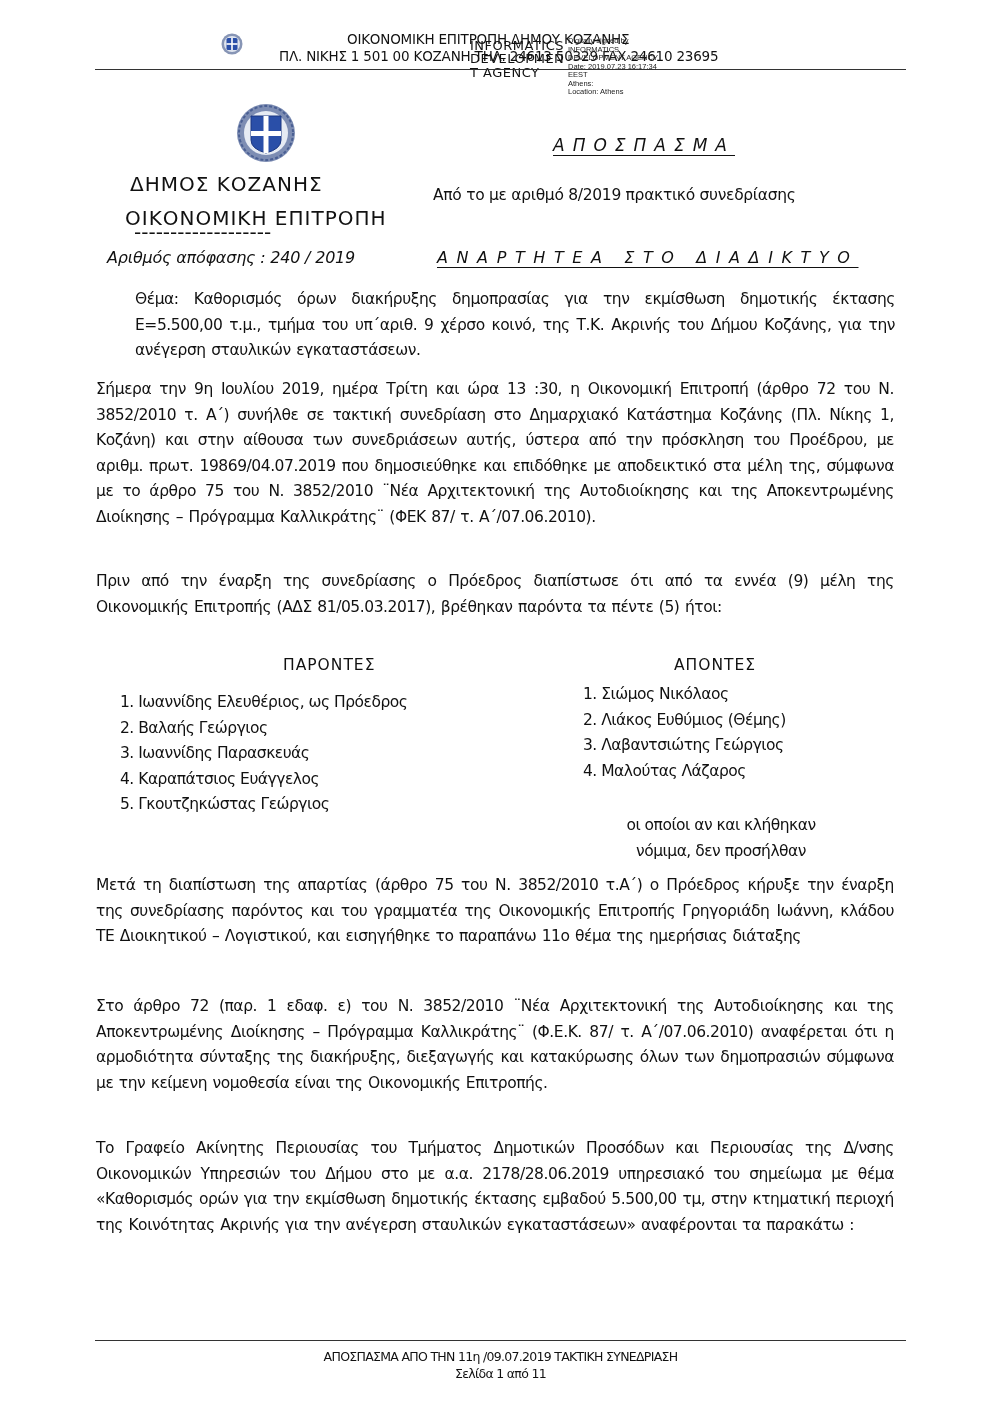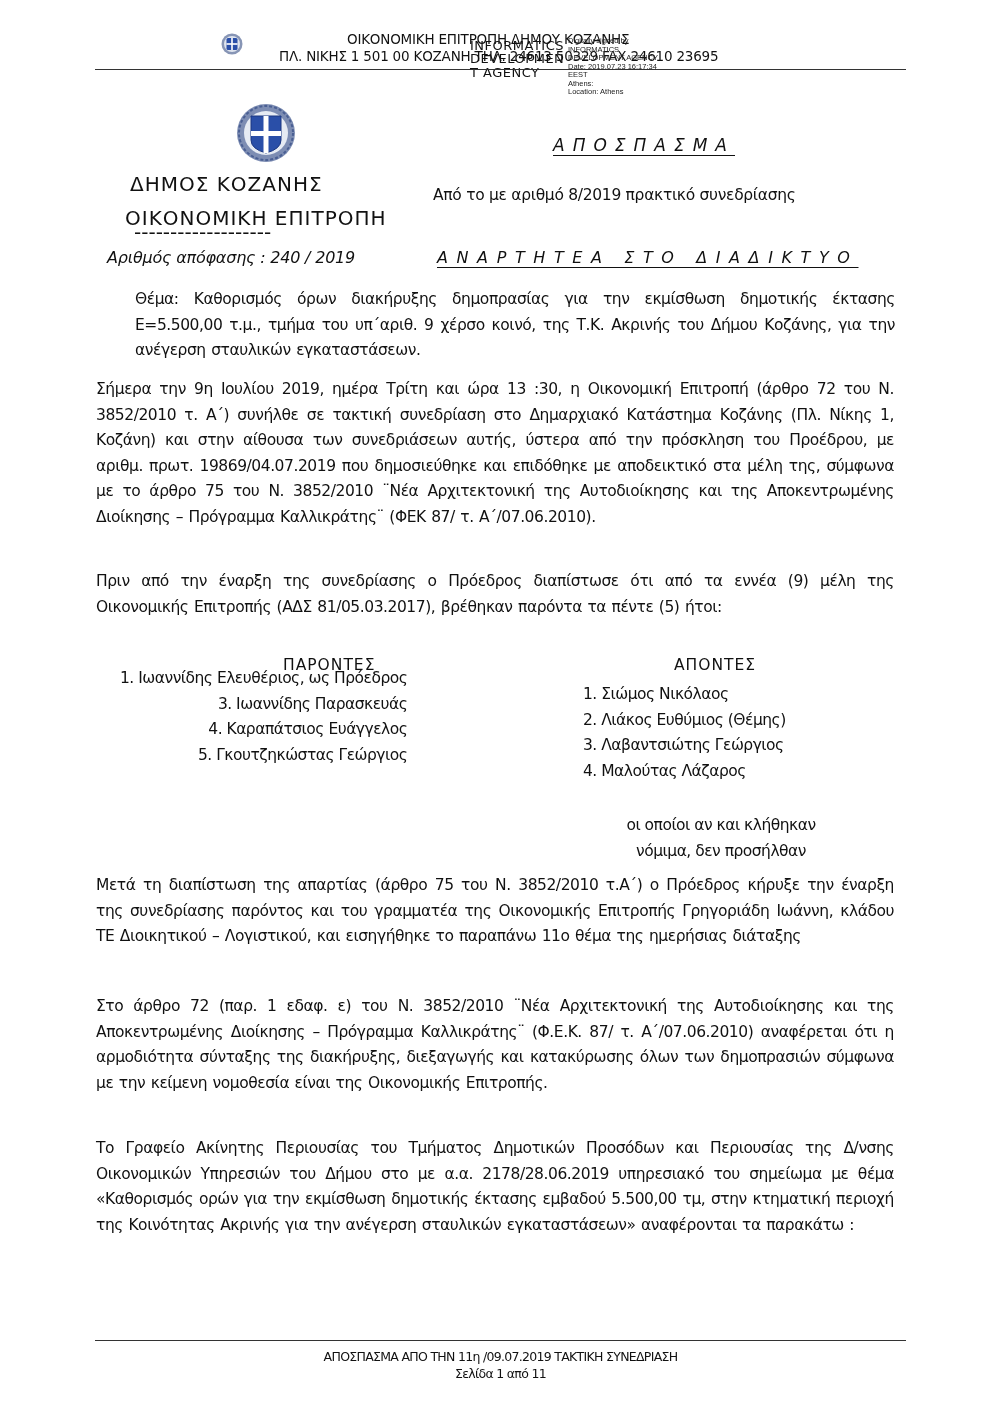--- a/index.html
+++ b/index.html
@@ -74,22 +74,23 @@
 
 <div class="body-p abs" style="left:135px; top:287px; width:760px;">Θέμα: Καθορισμός όρων διακήρυξης δημοπρασίας για την εκμίσθωση δημοτικής έκτασης Ε=5.500,00  τ.μ., τμήμα του υπ΄αριθ. 9 χέρσο κοινό, της Τ.Κ. Ακρινής του Δήμου Κοζάνης, για την ανέγερση σταυλικών εγκαταστάσεων.</div>
 
 <div class="body-p abs" style="left:96px; top:377px; width:798px;">Σήμερα την 9η Ιουλίου 2019, ημέρα Τρίτη και ώρα 13 :30, η Οικονομική Επιτροπή (άρθρο 72 του Ν. 3852/2010 τ. Α΄) συνήλθε σε τακτική συνεδρίαση στο Δημαρχιακό Κατάστημα Κοζάνης (Πλ. Νίκης 1, Κοζάνη) και στην αίθουσα των συνεδριάσεων αυτής, ύστερα από την πρόσκληση του Προέδρου, με αριθμ. πρωτ. 19869/04.07.2019 που δημοσιεύθηκε και επιδόθηκε με αποδεικτικό στα μέλη της, σύμφωνα με το άρθρο 75 του Ν. 3852/2010 ¨Νέα Αρχιτεκτονική της Αυτοδιοίκησης και της Αποκεντρωμένης Διοίκησης – Πρόγραμμα Καλλικράτης¨ (ΦΕΚ 87/ τ. Α΄/07.06.2010).</div>
 
 <div class="body-p abs" style="left:96px; top:569px; width:798px;">Πριν από την έναρξη της συνεδρίασης ο Πρόεδρος διαπίστωσε ότι από τα εννέα (9) μέλη της Οικονομικής Επιτροπής (ΑΔΣ 81/05.03.2017), βρέθηκαν παρόντα τα πέντε (5) ήτοι:</div>
 
 <div class="col-h abs" style="left:283px; top:656px;">ΠΑΡΟΝΤΕΣ</div>
 <div class="col-h abs" style="left:674px; top:656px;">ΑΠΟΝΤΕΣ</div>
 
-<div class="list abs" style="left:120px; top:666px;text-align:right;">
+<div class="list abs" style="left:120px; top:690px;">
   <div>1. Ιωαννίδης Ελευθέριος, ως Πρόεδρος</div>
+  <div>2. Βαλαής Γεώργιος</div>
   <div>3. Ιωαννίδης Παρασκευάς</div>
   <div>4. Καραπάτσιος Ευάγγελος</div>
   <div>5. Γκουτζηκώστας Γεώργιος</div>
 </div>
 
 <div class="list abs" style="left:583px; top:682px;">
   <div>1. Σιώμος Νικόλαος</div>
   <div>2. Λιάκος Ευθύμιος (Θέμης)</div>
   <div>3. Λαβαντσιώτης Γεώργιος</div>
   <div>4. Μαλούτας Λάζαρος</div>

